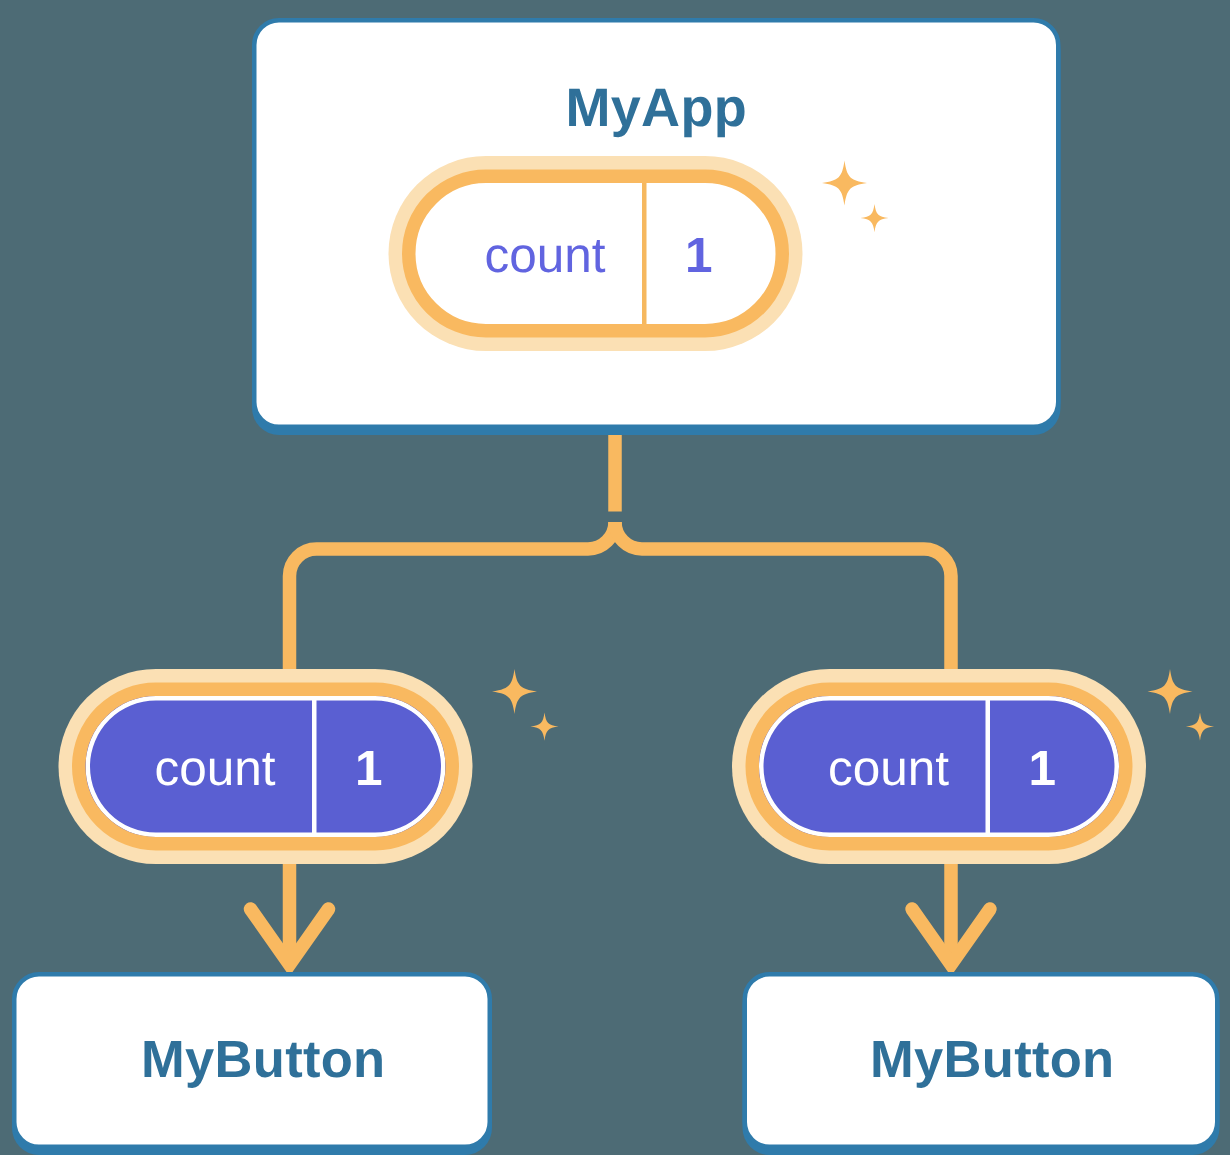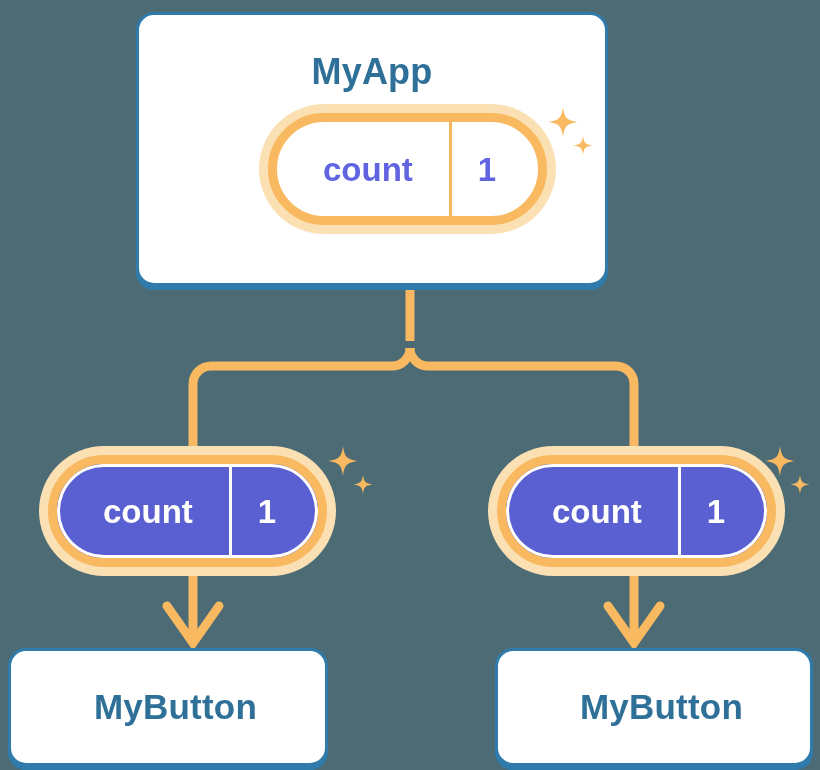--- a/index.html
+++ b/index.html
@@ -33,23 +33,23 @@
   
   .card {
     position: absolute;
     background: #ffffff;
     border: 3px solid #2f7bab;
     border-radius: 18px;
     box-shadow: 0 4px 0 0 #2f7bab;
     box-sizing: border-box;
   }
   #card-myapp {
-    left: 136px;
+    left: 168px;
     top: 12px;
-    width: 472px;
+    width: 539px;
     height: 274px;
   }
   #card-mybutton-left {
     left: 8px;
     top: 648px;
     width: 320px;
     height: 118px;
   }
   #card-mybutton-right {
     left: 495px;
@@ -98,22 +98,22 @@
   .pill-key, .pill-val {
     display: flex;
     align-items: center;
     justify-content: center;
     box-sizing: border-box;
     font-size: 33px;
     line-height: 1;
     white-space: nowrap;
   }
   .pill-key {
-    padding: 0 36px 0 46px;
-    font-weight: 700;
+    padding: 0 24px 0 46px;
+    font-weight: 400;
   }
   .pill-val {
     padding: 0 42px 0 26px;
     font-weight: 700;
   }
 
   
   .pill.light { background: #ffffff; }
   .pill.light .pill-key,
   .pill.light .pill-val { color: #6164e0; }

